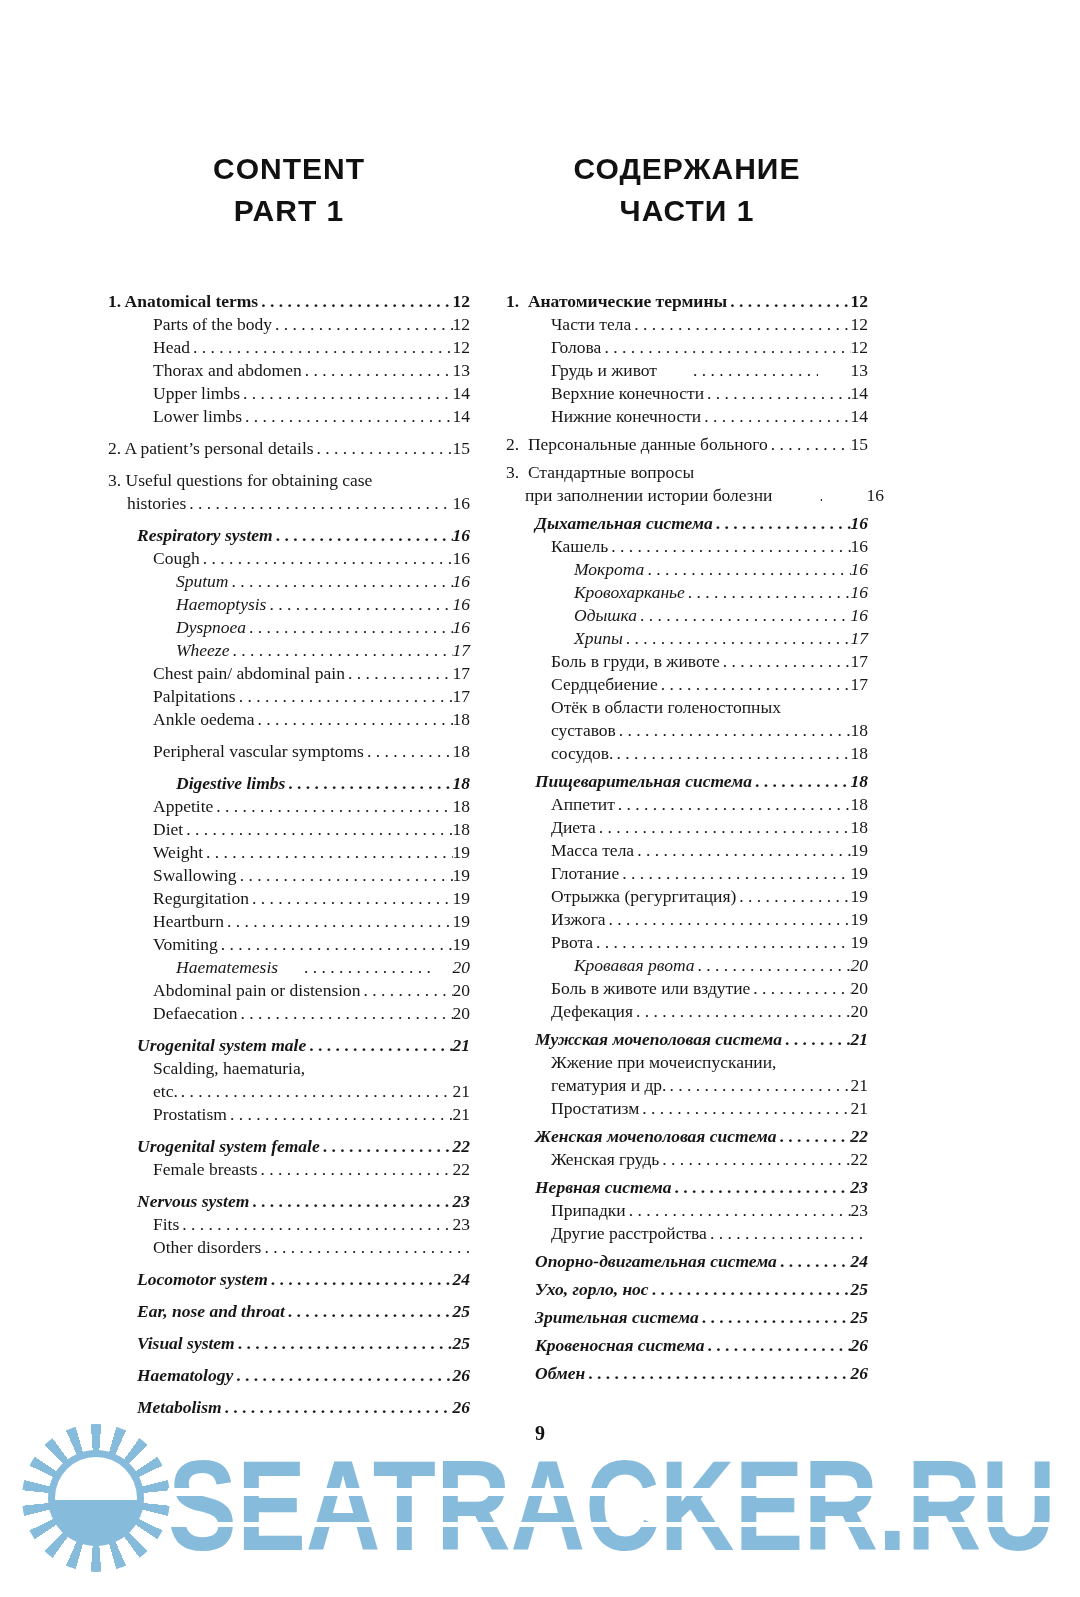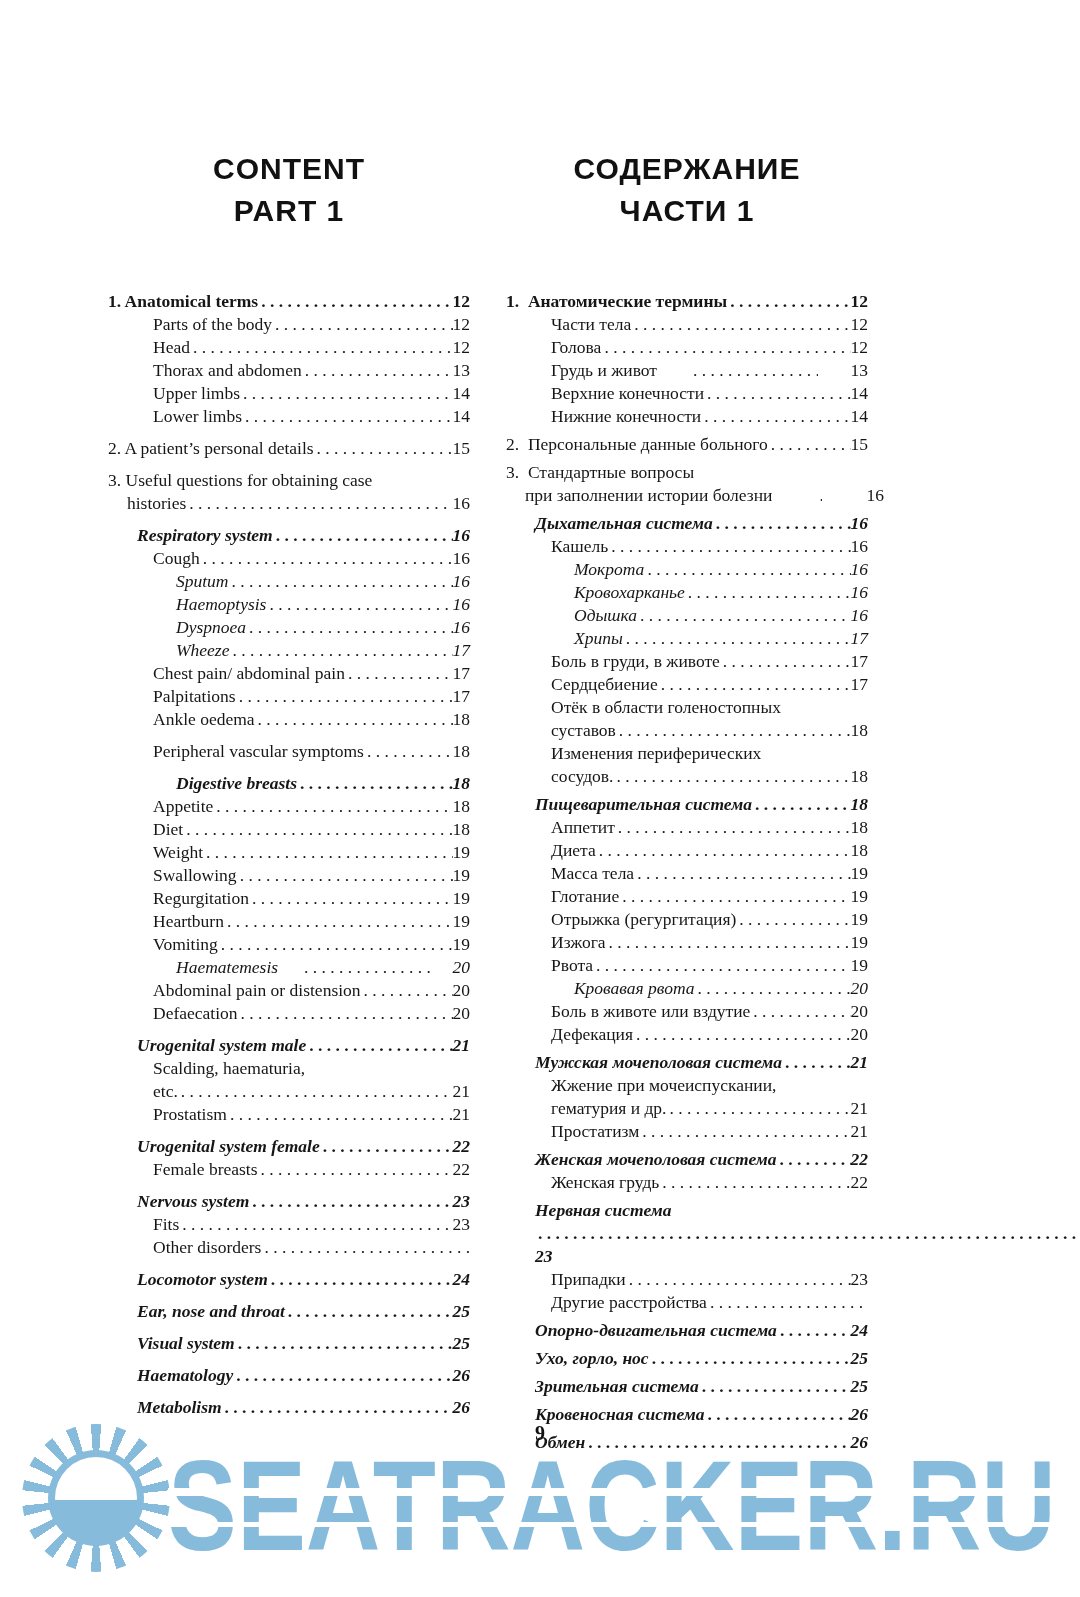--- a/index.html
+++ b/index.html
@@ -151,21 +151,21 @@
           <span class="pg">18</span>
         </div>
         <div class="gap"></div>
         <div class="row " style="padding-left: 45px;">
           <span class="txt">Peripheral vascular symptoms</span>
           <span class="dots"></span>
           <span class="pg">18</span>
         </div>
         <div class="gap"></div>
         <div class="row bolditalic" style="padding-left: 68px;">
-          <span class="txt">Digestive breasts</span>
+          <span class="txt">Digestive limbs</span>
           <span class="dots"></span>
           <span class="pg">18</span>
         </div>
         <div class="row " style="padding-left: 45px;">
           <span class="txt">Appetite</span>
           <span class="dots"></span>
           <span class="pg">18</span>
         </div>
         <div class="row " style="padding-left: 45px;">
           <span class="txt">Diet</span>
@@ -385,23 +385,20 @@
         </div>
         <div class="row " style="padding-left: 45px;">
           <span class="txt">Отёк в области голеностопных</span>
         </div>
         <div class="row " style="padding-left: 45px;">
           <span class="txt">суставов</span>
           <span class="dots"></span>
           <span class="pg">18</span>
         </div>
         <div class="row " style="padding-left: 45px;">
-          <span class="txt">Изменения периферических</span>
-        </div>
-        <div class="row " style="padding-left: 45px;">
           <span class="txt">сосудов.</span>
           <span class="dots"></span>
           <span class="pg">18</span>
         </div>
         <div class="gap"></div>
         <div class="row bolditalic" style="padding-left: 29px;">
           <span class="txt">Пищеварительная система</span>
           <span class="dots"></span>
           <span class="pg">18</span>
         </div>
@@ -479,21 +476,21 @@
           <span class="txt">Женская мочеполовая система</span>
           <span class="dots"></span>
           <span class="pg">22</span>
         </div>
         <div class="row " style="padding-left: 45px;">
           <span class="txt">Женская грудь</span>
           <span class="dots"></span>
           <span class="pg">22</span>
         </div>
         <div class="gap"></div>
-        <div class="row bolditalic" style="padding-left: 29px; flex-direction: column;">
+        <div class="row bolditalic" style="padding-left: 29px;">
           <span class="txt">Нервная система</span>
           <span class="dots"></span>
           <span class="pg">23</span>
         </div>
         <div class="row " style="padding-left: 45px;">
           <span class="txt">Припадки</span>
           <span class="dots"></span>
           <span class="pg">23</span>
         </div>
         <div class="row " style="padding-left: 45px;">

